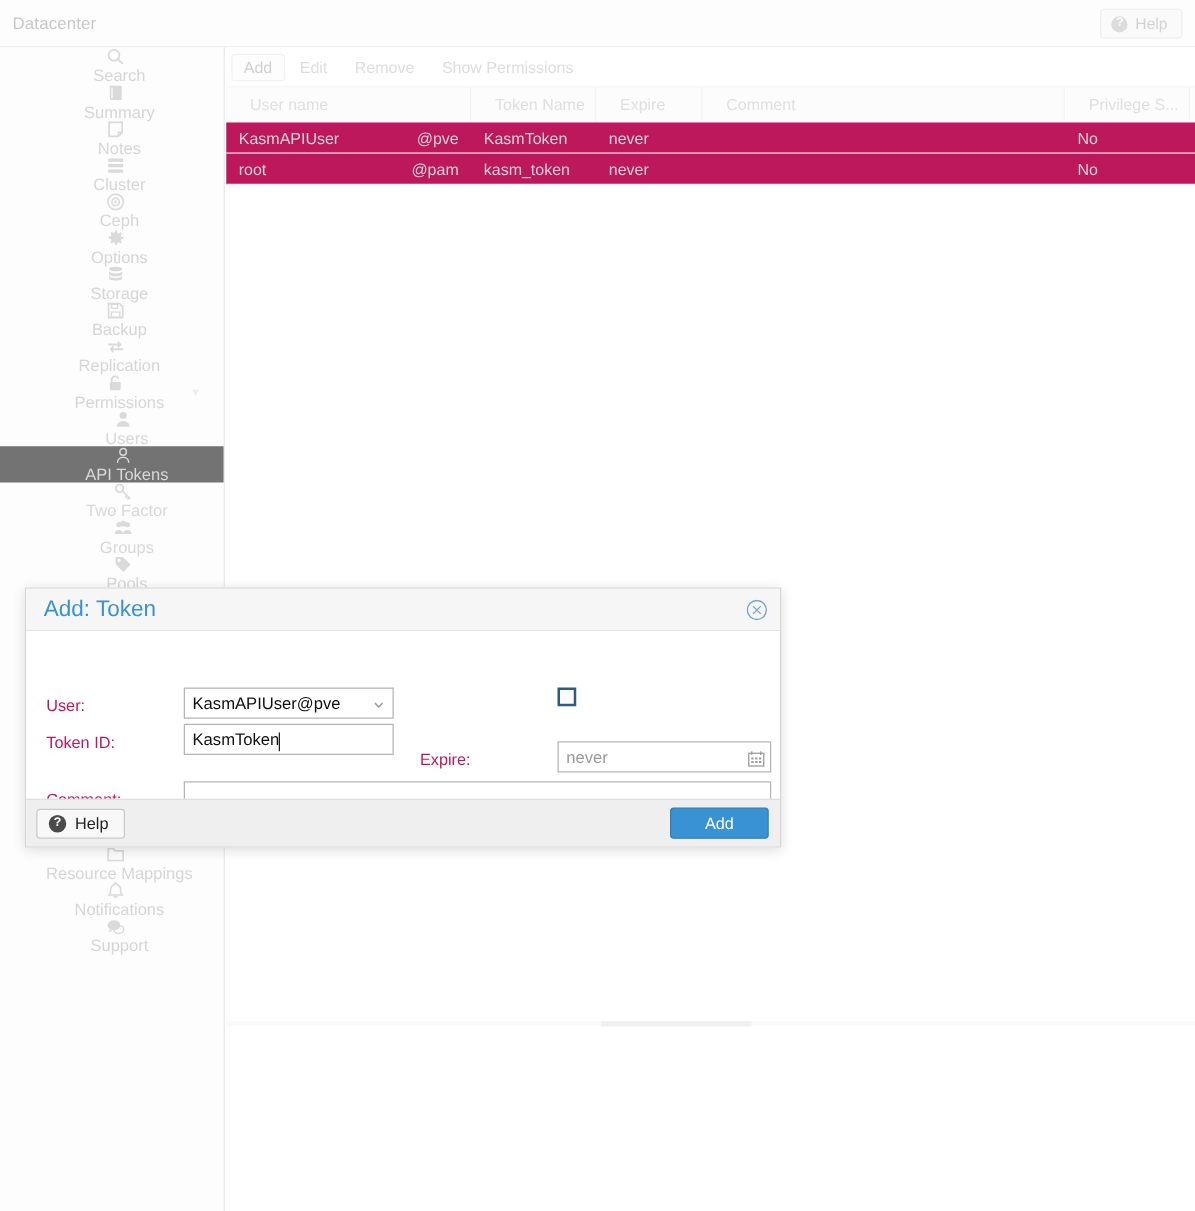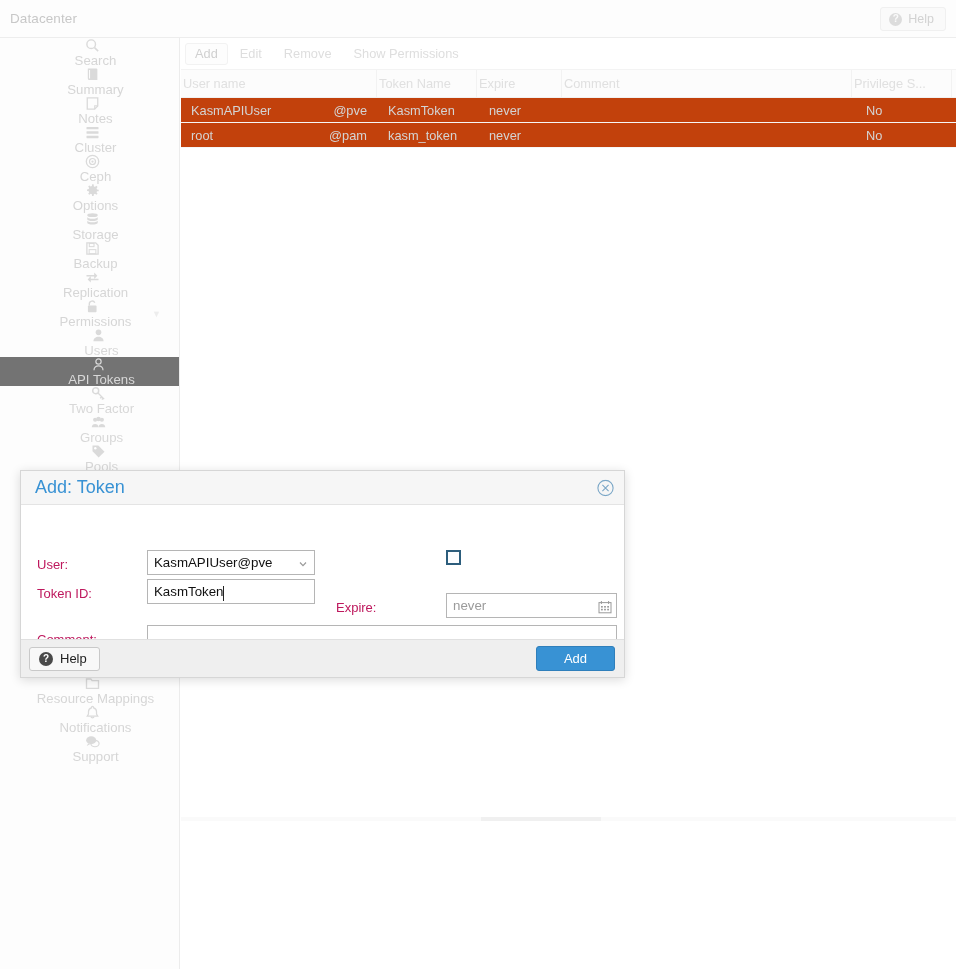--- a/index.html
+++ b/index.html
@@ -116,32 +116,31 @@
   }
 
   .grid-head {
     display: flex;
     height: 28px;
     background: #fcfcfc;
     border-bottom: 1px solid #f1f1f1;
   }
   .gh-cell {
     display: flex; align-items: center;
-    padding-left: 2px;
+    padding-left: 19px;
     font-size: 12.8px;
     color: #e0e0e0;
     border-right: 1px solid #f2f2f2;
     overflow: hidden; white-space: nowrap;
   }
   .grid-row {
     display: flex;
     height: 25px;
     border-bottom: 1px solid #f6f6f6;
-    background: #c2410c;
-    justify-content: space-between;
+    background: #be185d;
   }
   .gr-cell {
     display: flex; align-items: center;
     padding-left: 10px;
     font-size: 12.8px;
     color: #d4d4d4;
     overflow: hidden; white-space: nowrap;
     position: relative;
   }
   .gr-realm {

